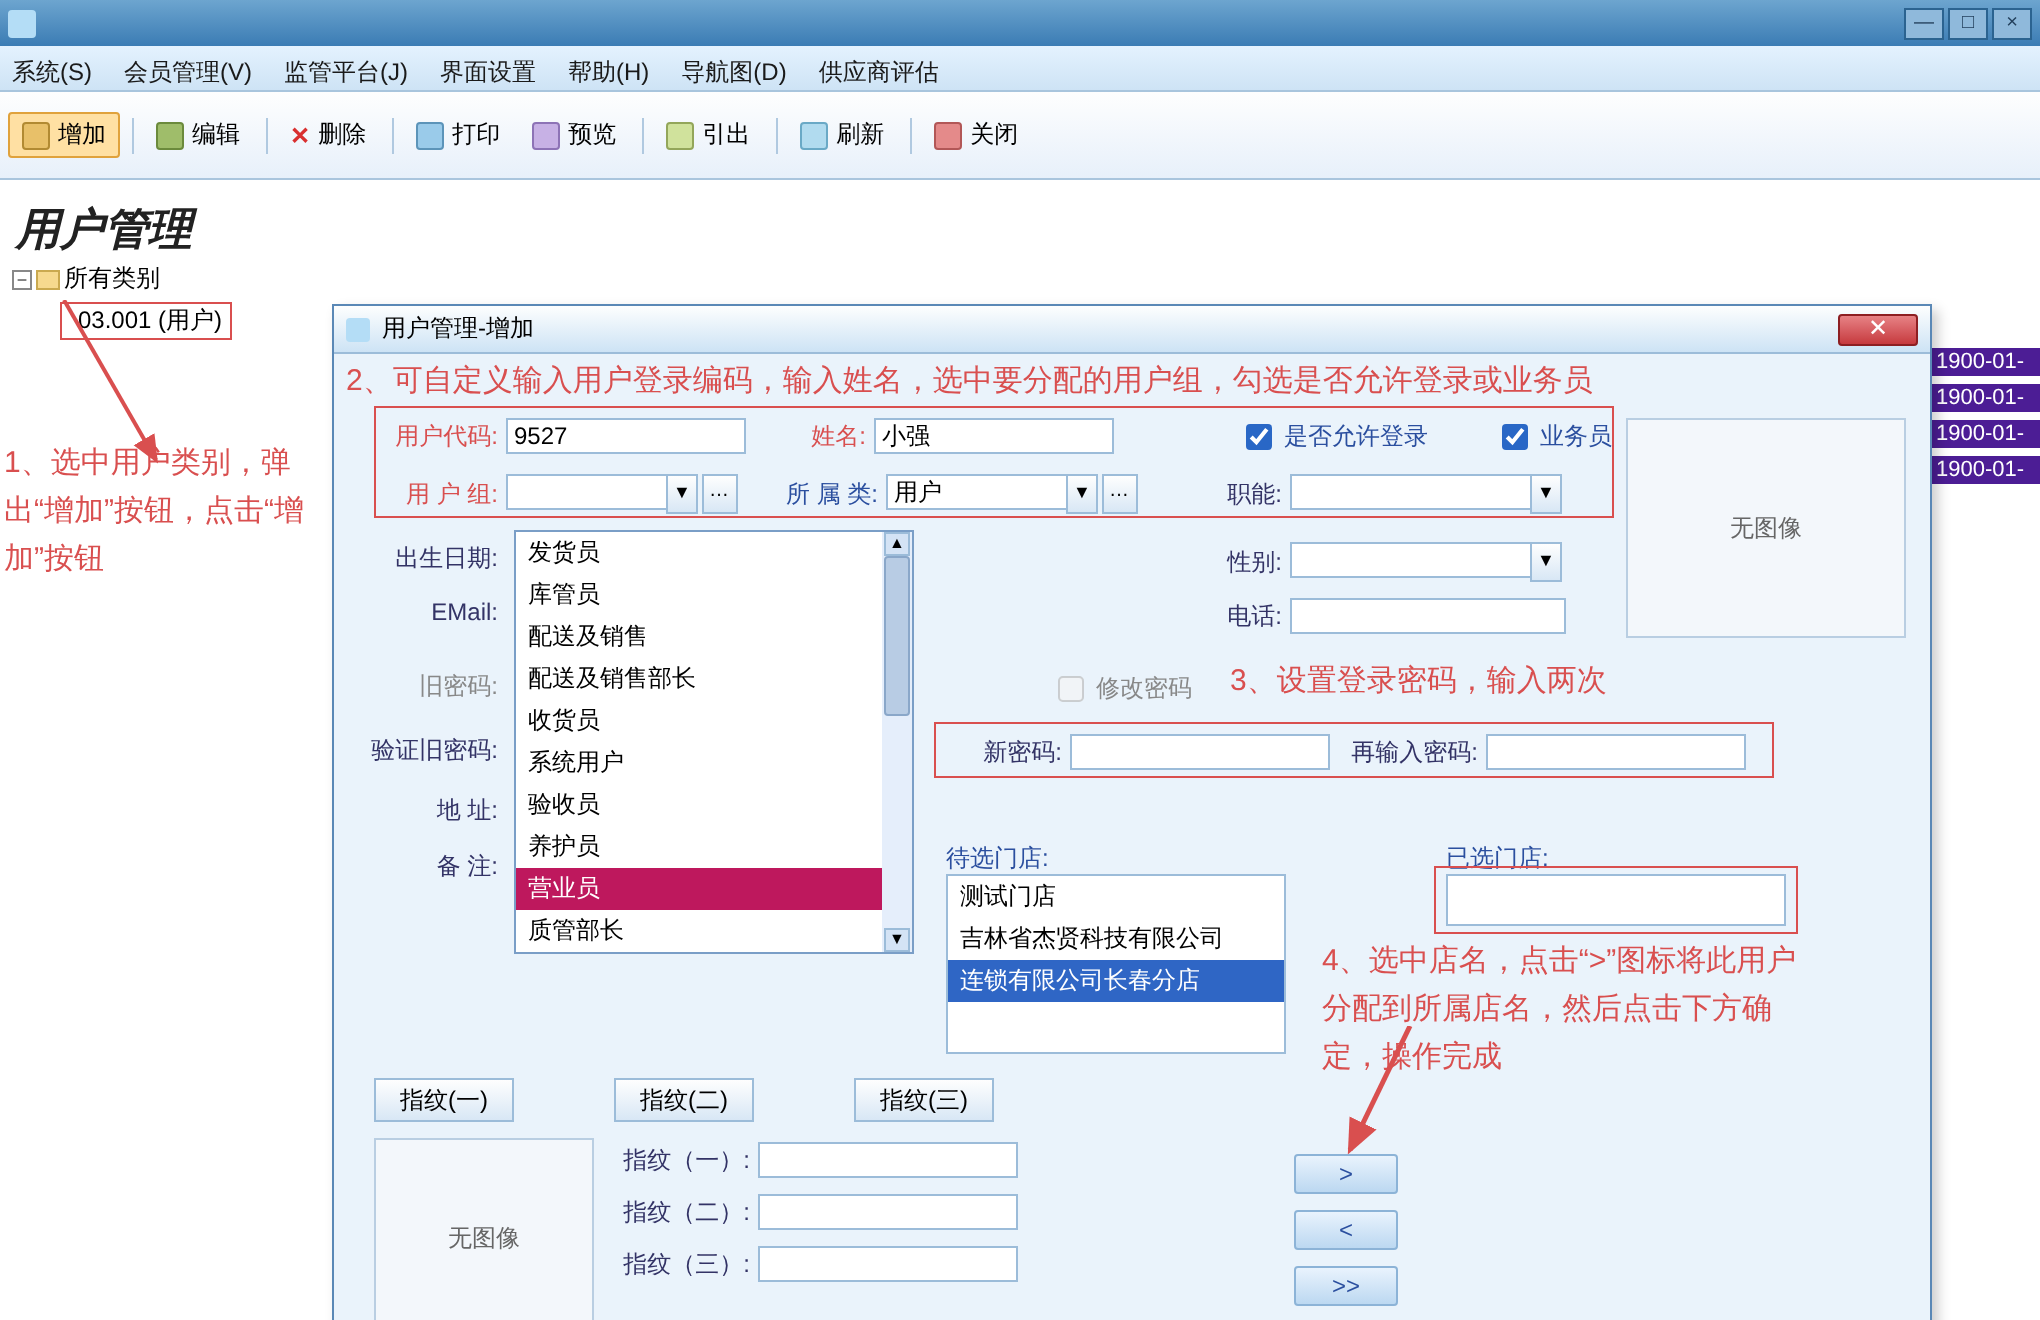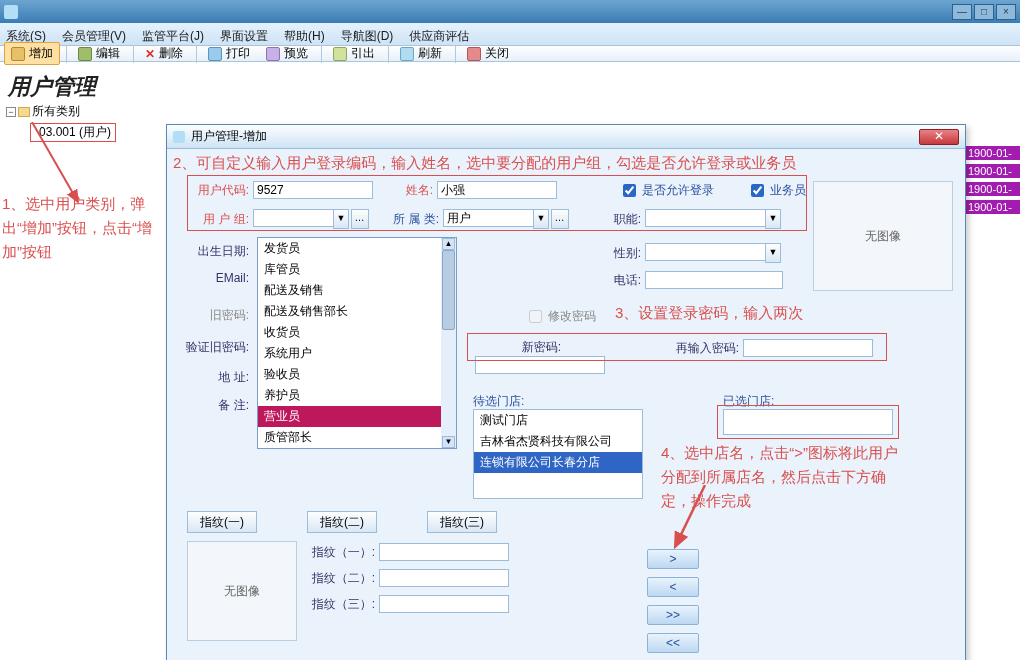--- a/index.html
+++ b/index.html
@@ -5,21 +5,21 @@
   * { box-sizing: border-box; font-family: "Microsoft YaHei", SimSun, sans-serif; }
   body { margin:0; width:1020px; height:660px; background:#fff; overflow:hidden; font-size:12px; }
   .desktop { position:relative; width:100%; height:100%; }
   .titlebar { height:23px; background:linear-gradient(#6da5cf,#3b7cb4); display:flex; align-items:center; color:#fff; padding:0 4px; }
   .titlebar .app-icon { width:14px; height:14px; background:#b4ddf6; border-radius:2px; margin-right:6px; }
   .titlebar .spacer { flex:1; }
   .winbtns { display:flex; gap:2px; }
   .winbtn { width:20px; height:16px; background:#8fb9db; border:1px solid #2b6390; display:flex; align-items:center; justify-content:center; font-size:10px; color:#23405c; cursor:pointer; }
   .menubar { height:23px; background:linear-gradient(#e4f2fe,#cee3f5); display:flex; align-items:flex-end; padding:0 6px; gap:16px; border-bottom:1px solid #a9c5dd; }
   .menubar span { color:#1a1a1a; cursor:pointer; }
-  .toolbar { height:16px; background:linear-gradient(#fefefe,#e7f0fa); display:flex; align-items:center; padding:0 4px; border-bottom:1px solid #a9c5dd; }
+  .toolbar { height:44px; background:linear-gradient(#fefefe,#e7f0fa); display:flex; align-items:center; padding:0 4px; border-bottom:1px solid #a9c5dd; }
   .tbtn { display:flex; align-items:center; gap:4px; padding:2px 6px; border:1px solid transparent; border-radius:2px; cursor:pointer; margin-right:2px; }
   .tbtn.highlight { background:#ffe0a3; border:1px solid #e0a23c; }
   .tsep { width:1px; height:18px; background:#b0c9e0; margin:0 4px; }
   .ticon { display:inline-block; width:14px; height:14px; border-radius:2px; }
   .ic-add { background:#e8c069; border:1px solid #b28a32; }
   .ic-edit { background:#9fbd6a; border:1px solid #6b8a3c; }
   .ic-del { color:#d93030; font-weight:bold; width:auto; height:auto; }
   .ic-print { background:#9acbea; border:1px solid #5c94b9; }
   .ic-prev { background:#c7b1e5; border:1px solid #8d73b6; }
   .ic-exp { background:#d0e29c; border:1px solid #93a65a; }
@@ -28,21 +28,21 @@
   .content { position:relative; height:calc(100% - 74px); }
   .panel-title { position:absolute; left:8px; top:10px; font-size:22px; color:#222; font-style:italic; font-weight:bold; }
   .tree { position:absolute; left:6px; top:40px; width:160px; height:70px; }
   .tree-root { list-style:none; padding:0; margin:0; font-size:12px; }
   .tree-node { display:flex; align-items:center; gap:2px; padding:1px 0; cursor:pointer; }
   .tree-node .box { width:10px; height:10px; border:1px solid #888; text-align:center; line-height:8px; font-size:9px; color:#444; }
   .tree-node .folder { width:12px; height:10px; background:#f6d98e; border:1px solid #caa94f; }
   .tree-child { margin-left:24px; border:1px solid #d94f4f; padding:0 4px; display:inline-flex; align-items:center; gap:4px; }
   .ann-text { position:absolute; color:#d94f4f; font-size:15px; line-height:1.6; }
   .right-dates { position:absolute; right:0; top:80px; width:55px; }
-  .right-dates .dt { background:#a21caf; color:#fff; padding:1px 3px; margin:4px 0; overflow:hidden; font-size:11px; }
+  .right-dates .dt { background:#4c1d95; color:#fff; padding:1px 3px; margin:4px 0; overflow:hidden; font-size:11px; }
   
   .dialog { position:absolute; left:166px; top:62px; width:800px; height:580px; background:#eaf3fb; border:1px solid #5a88b6; box-shadow:3px 3px 6px rgba(0,0,0,0.2); }
   .dlg-title { height:24px; background:linear-gradient(#fdfefe,#cde3f5); display:flex; align-items:center; padding:0 6px; border-bottom:1px solid #9cbcd9; }
   .dlg-title .dicon { width:12px; height:12px; background:#b4ddf6; border-radius:2px; margin-right:6px; }
   .dlg-title .sp { flex:1; }
   .dlg-close { width:40px; height:16px; background:linear-gradient(#e78285,#c63a3e); border:1px solid #8d1f22; border-radius:2px; color:#fff; text-align:center; line-height:13px; cursor:pointer; }
   .dlg-body { position:relative; padding:6px; height:calc(100% - 24px); }
   .ann-red-frame { border:1px solid #d94f4f; position:absolute; }
   .field-row { position:absolute; display:flex; align-items:center; }
   .lbl { width:56px; text-align:right; color:#336; margin-right:4px; }
@@ -278,21 +278,21 @@
           <label class="chk">
               <input type="checkbox" disabled="" style="">
               <span style="color:#888">修改密码</span>
             </label>
         </div>
         <div class="ann-text" style="left:448px; top:152px; position:absolute;">3、设置登录密码，输入两次</div>
 
         <div class="field-row" style="left:10px; top:190px;">
           <span class="lbl" style="width:72px">验证旧密码:</span>
         </div>
-        <div class="field-row" style="left:308px; top:190px;flex-direction:column;">
+        <div class="field-row" style="left:318px; top:190px;">
           <span class="lbl" style="width:46px">新密码:</span>
           <input class="inp" style="width: 130px;" type="password">
         </div>
         <div class="field-row" style="left:502px; top:190px;">
           <span class="lbl" style="width:70px">再输入密码:</span>
           <input class="inp" style="width: 130px;" type="password">
         </div>
         <div class="ann-red-frame" style="left:300px; top:184px; width:420px; height:28px;"></div>
 
         <div class="field-row" style="left:26px; top:220px;">

